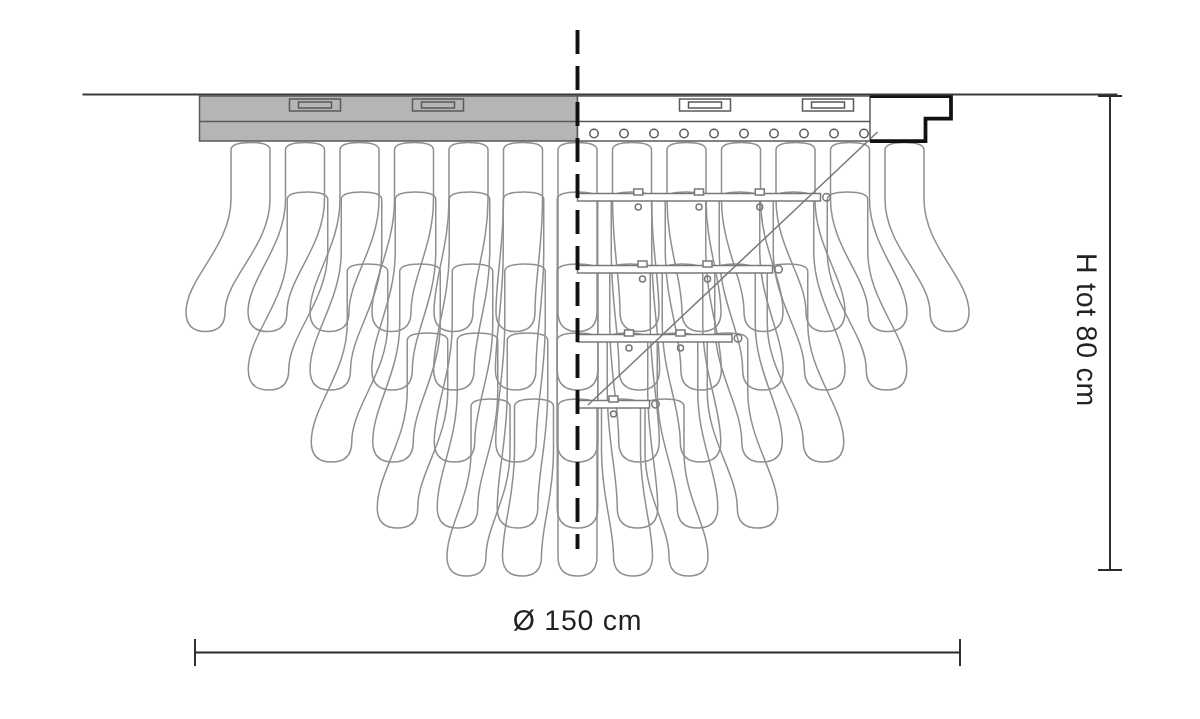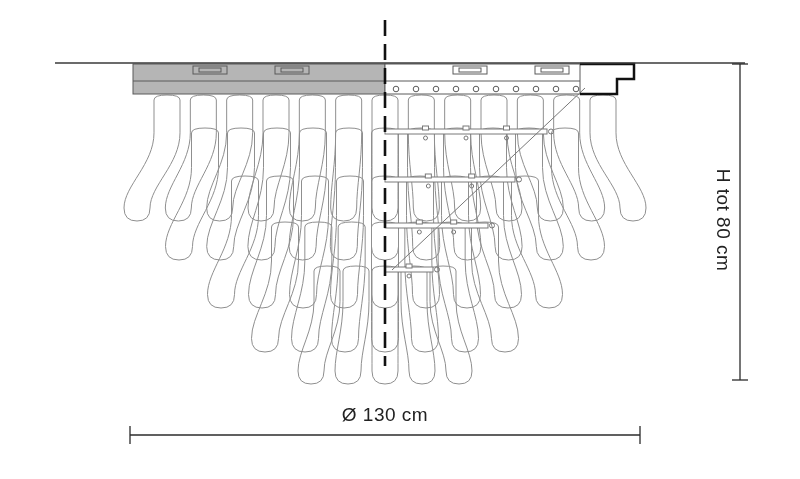--- a/index.html
+++ b/index.html
@@ -149,15 +149,15 @@
       </g>
       <g>
         <line x1="130" y1="435" x2="640" y2="435" stroke="#2b2b2b" stroke-width="1.3"></line>
         <line x1="130" y1="426" x2="130" y2="444" stroke="#2b2b2b" stroke-width="1.3"></line>
         <line x1="640" y1="426" x2="640" y2="444" stroke="#2b2b2b" stroke-width="1.3"></line>
         <line x1="740" y1="64" x2="740" y2="380" stroke="#2b2b2b" stroke-width="1.3"></line>
         <line x1="732" y1="64" x2="748" y2="64" stroke="#2b2b2b" stroke-width="1.3"></line>
         <line x1="732" y1="380" x2="748" y2="380" stroke="#2b2b2b" stroke-width="1.3"></line>
       </g>
     </svg>
-  <div class="dim-label diameter">Ø 130 cm</div>
+  <div class="dim-label diameter">Ø 150 cm</div>
   <div class="dim-label height">H tot 80 cm</div>
 </div>
 
 </body></html>

